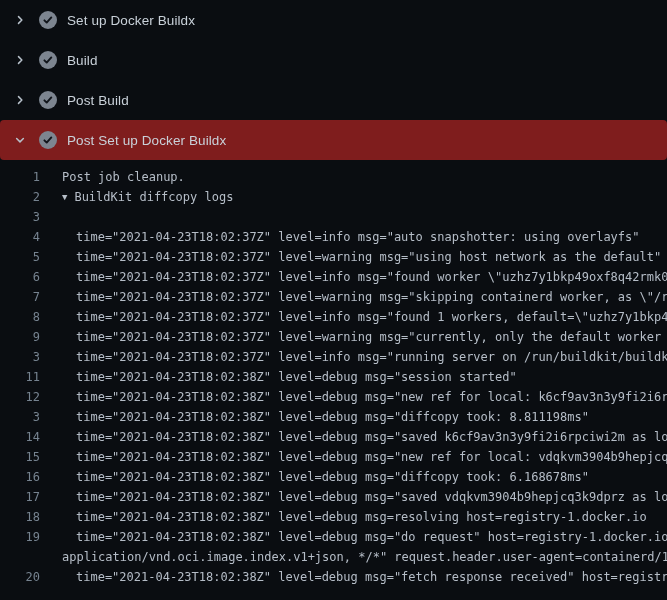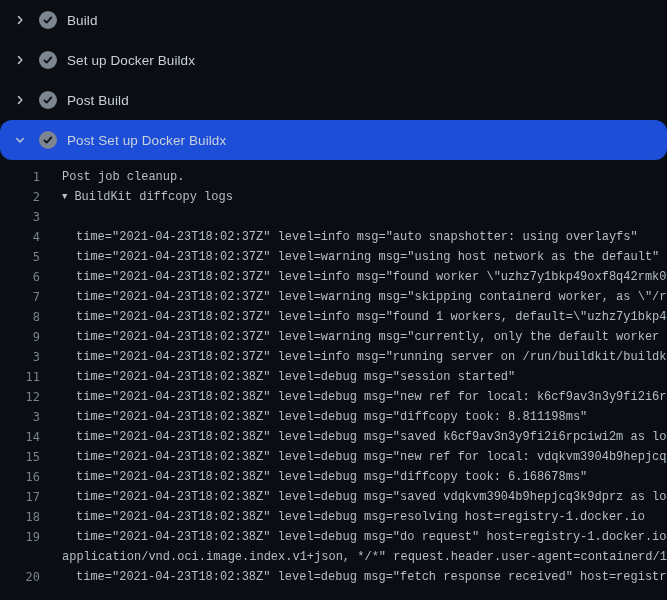--- a/index.html
+++ b/index.html
@@ -10,21 +10,21 @@
     font-family: "Liberation Sans", sans-serif;
     -webkit-font-smoothing: antialiased;
   }
   
   .steps { width: 667px; }
   .step-row {
     display: flex; align-items: center;
     height: 40px; padding-left: 12px;
     cursor: pointer; box-sizing: border-box;
   }
-  .step-row.expanded { background: #1d4ed8; border-radius: 12px; }
+  .step-row.expanded { background: #7f1d1d; border-radius: 4px; }
   .chev {
     width: 16px; height: 16px; flex: none;
     display: flex; align-items: center; justify-content: center;
   }
   .chev svg { display: block; }
   .check { margin-left: 11px; flex: none; width: 18px; height: 18px; }
   .step-label {
     margin-left: 10px;
     color: #c9d1d9; font-size: 13.5px; letter-spacing: .1px;
     white-space: nowrap;
@@ -35,21 +35,21 @@
     font-family: "DejaVu Sans Mono", monospace;
     font-size: 12px; line-height: 20px;
   }
   .log-row { display: flex; white-space: pre; height: 20px; }
   .log-num {
     width: 40px; flex: none;
     text-align: right;
     color: #768390;
     user-select: none;
   }
-  .log-text { margin-left: 22px; color: #b6bec8; font-family: Liberation Mono, monospace; }
+  .log-text { margin-left: 22px; color: #b6bec8; }
   .log-row.indent1 .log-text { margin-left: 36px; }
   .log-row.command .log-text { color: #539bf5; }
   .tri {
     display: inline-block;
     font-size: 9px; color: #b6bec8;
     margin-right: 7px; transform: translateY(-1px);
   }
 </style>
 </head>
 <body>
@@ -61,36 +61,36 @@
         <path d="M6 3.5l4.5 4.5L6 12.5" fill="none" stroke="#b7c0ca" stroke-width="2" stroke-linecap="round" stroke-linejoin="round"></path>
       </svg>
     </span>
 
     <span class="check">
       <svg width="18" height="18" viewBox="0 0 18 18">
         <circle cx="9" cy="9" r="9" fill="#7d8590"></circle>
         <path d="M5.4 9.3l2.3 2.3 4.6-5.2" fill="none" stroke="#11151b" stroke-width="1.9" stroke-linecap="round" stroke-linejoin="round"></path>
       </svg>
     </span>
+    <span class="step-label">Set up Docker Buildx</span>
+  </div>
+    <div class="step-row">
+    <span class="chev">
+      <svg width="12" height="12" viewBox="0 0 16 16">
+        <path d="M6 3.5l4.5 4.5L6 12.5" fill="none" stroke="#b7c0ca" stroke-width="2" stroke-linecap="round" stroke-linejoin="round"></path>
+      </svg>
+    </span>
+
+    <span class="check">
+      <svg width="18" height="18" viewBox="0 0 18 18">
+        <circle cx="9" cy="9" r="9" fill="#7d8590"></circle>
+        <path d="M5.4 9.3l2.3 2.3 4.6-5.2" fill="none" stroke="#11151b" stroke-width="1.9" stroke-linecap="round" stroke-linejoin="round"></path>
+      </svg>
+    </span>
     <span class="step-label">Build</span>
-  </div>
-    <div class="step-row">
-    <span class="chev">
-      <svg width="12" height="12" viewBox="0 0 16 16">
-        <path d="M6 3.5l4.5 4.5L6 12.5" fill="none" stroke="#b7c0ca" stroke-width="2" stroke-linecap="round" stroke-linejoin="round"></path>
-      </svg>
-    </span>
-
-    <span class="check">
-      <svg width="18" height="18" viewBox="0 0 18 18">
-        <circle cx="9" cy="9" r="9" fill="#7d8590"></circle>
-        <path d="M5.4 9.3l2.3 2.3 4.6-5.2" fill="none" stroke="#11151b" stroke-width="1.9" stroke-linecap="round" stroke-linejoin="round"></path>
-      </svg>
-    </span>
-    <span class="step-label">Set up Docker Buildx</span>
   </div>
     <div class="step-row">
     <span class="chev">
       <svg width="12" height="12" viewBox="0 0 16 16">
         <path d="M6 3.5l4.5 4.5L6 12.5" fill="none" stroke="#b7c0ca" stroke-width="2" stroke-linecap="round" stroke-linejoin="round"></path>
       </svg>
     </span>
 
     <span class="check">
       <svg width="18" height="18" viewBox="0 0 18 18">

